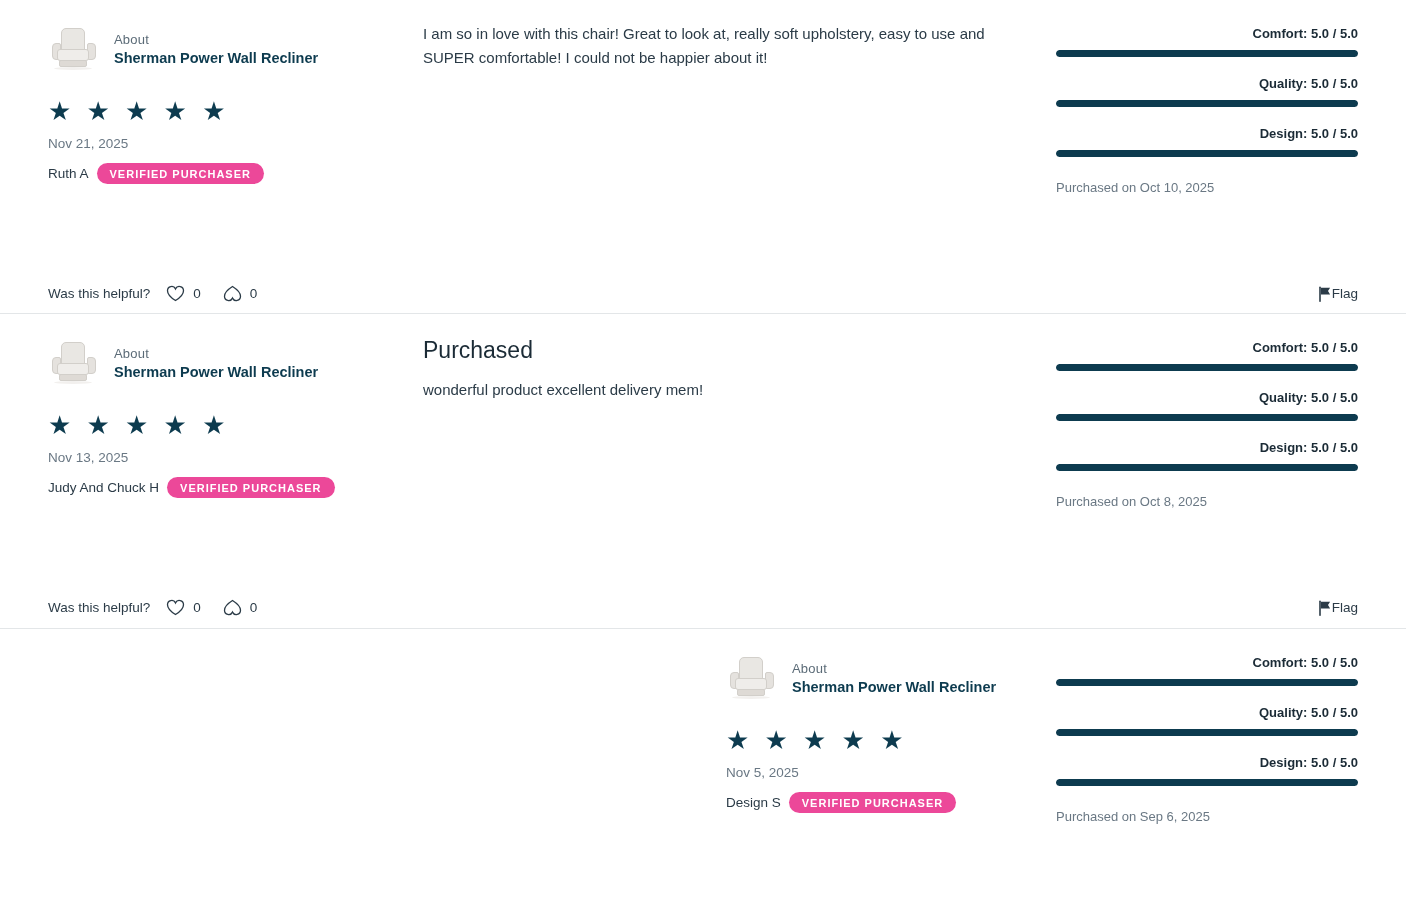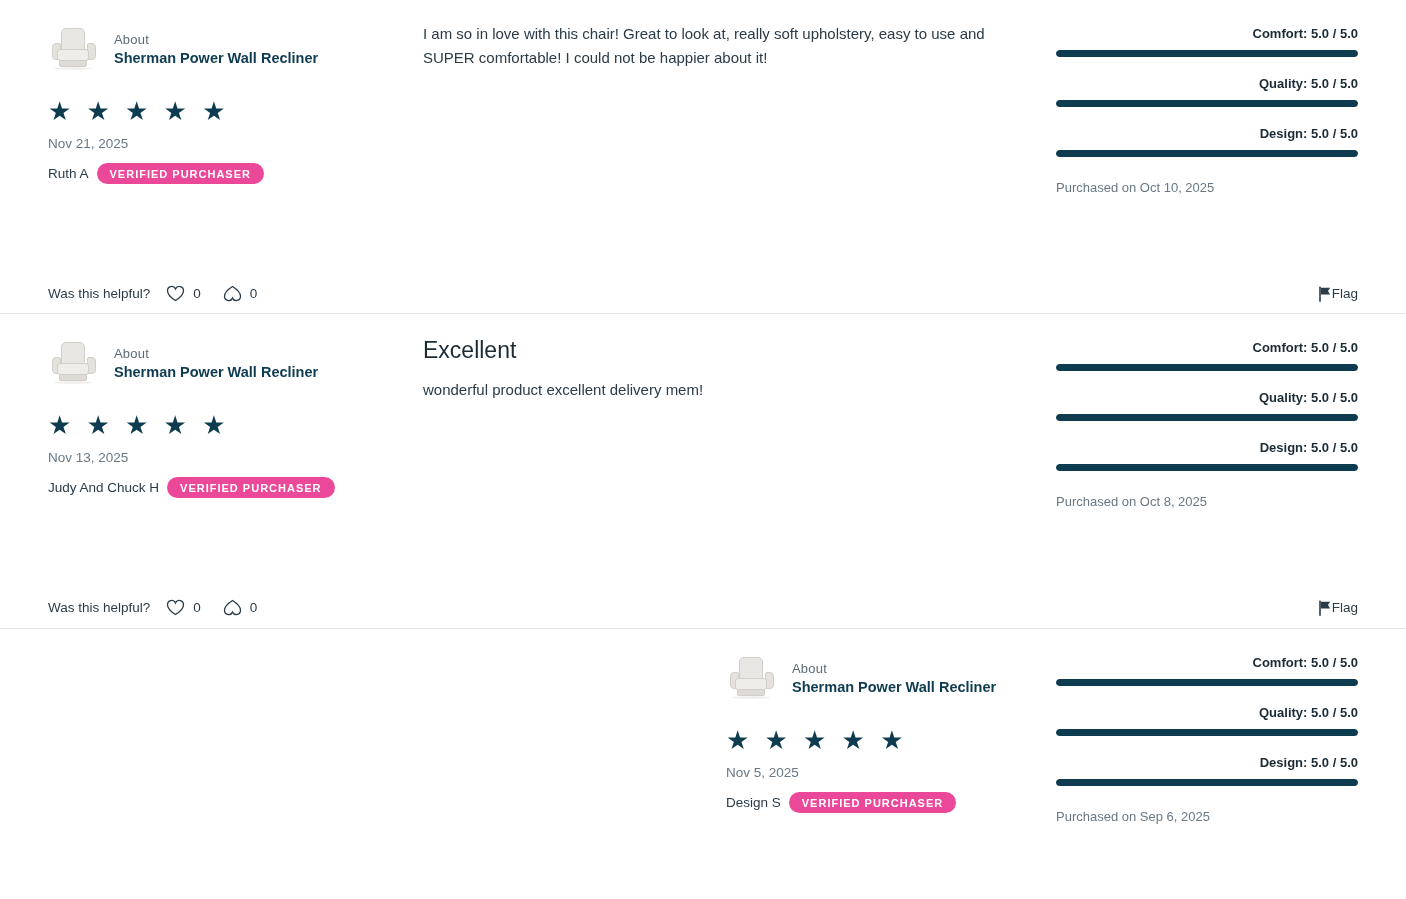--- a/index.html
+++ b/index.html
@@ -346,21 +346,21 @@
         </div>
         <div class="stars">★ ★ ★ ★ ★</div>
         <div class="date">Nov 13, 2025</div>
         <div class="author-row">
           <span class="author">Judy And Chuck H</span>
           <span class="verified">VERIFIED PURCHASER</span>
         </div>
       </div>
 
       <div class="mid-col">
-        <h3 class="review-title">Excellent</h3>
+        <h3 class="review-title">Purchased</h3>
         <p class="review-body">wonderful product excellent delivery mem!</p>
       </div>
 
       <div class="right-col">
         <div class="metric">
           <div class="metric-label">
             <span class="metric-name">Comfort:</span>
             <b>5.0 / 5.0</b>
           </div>
           <div class="bar-track">

